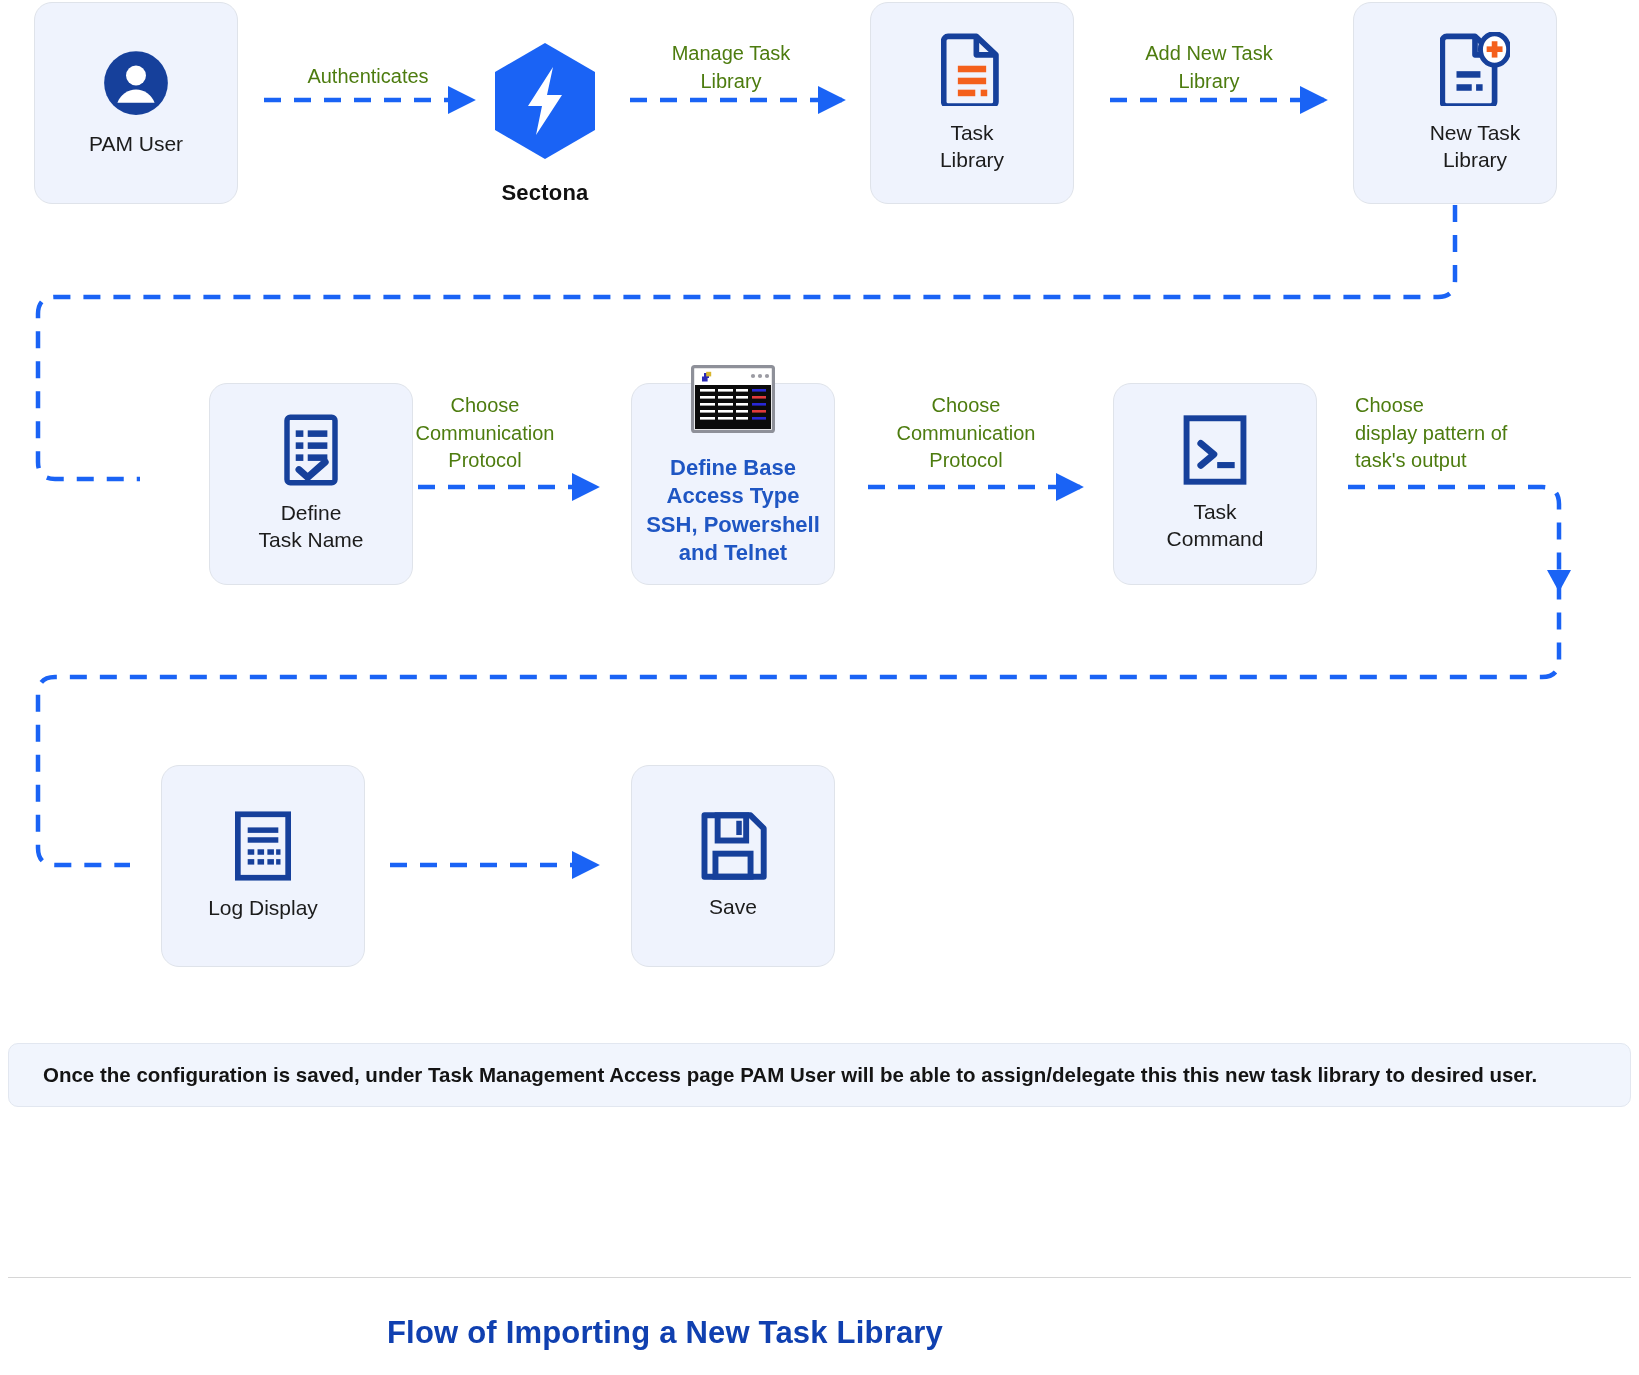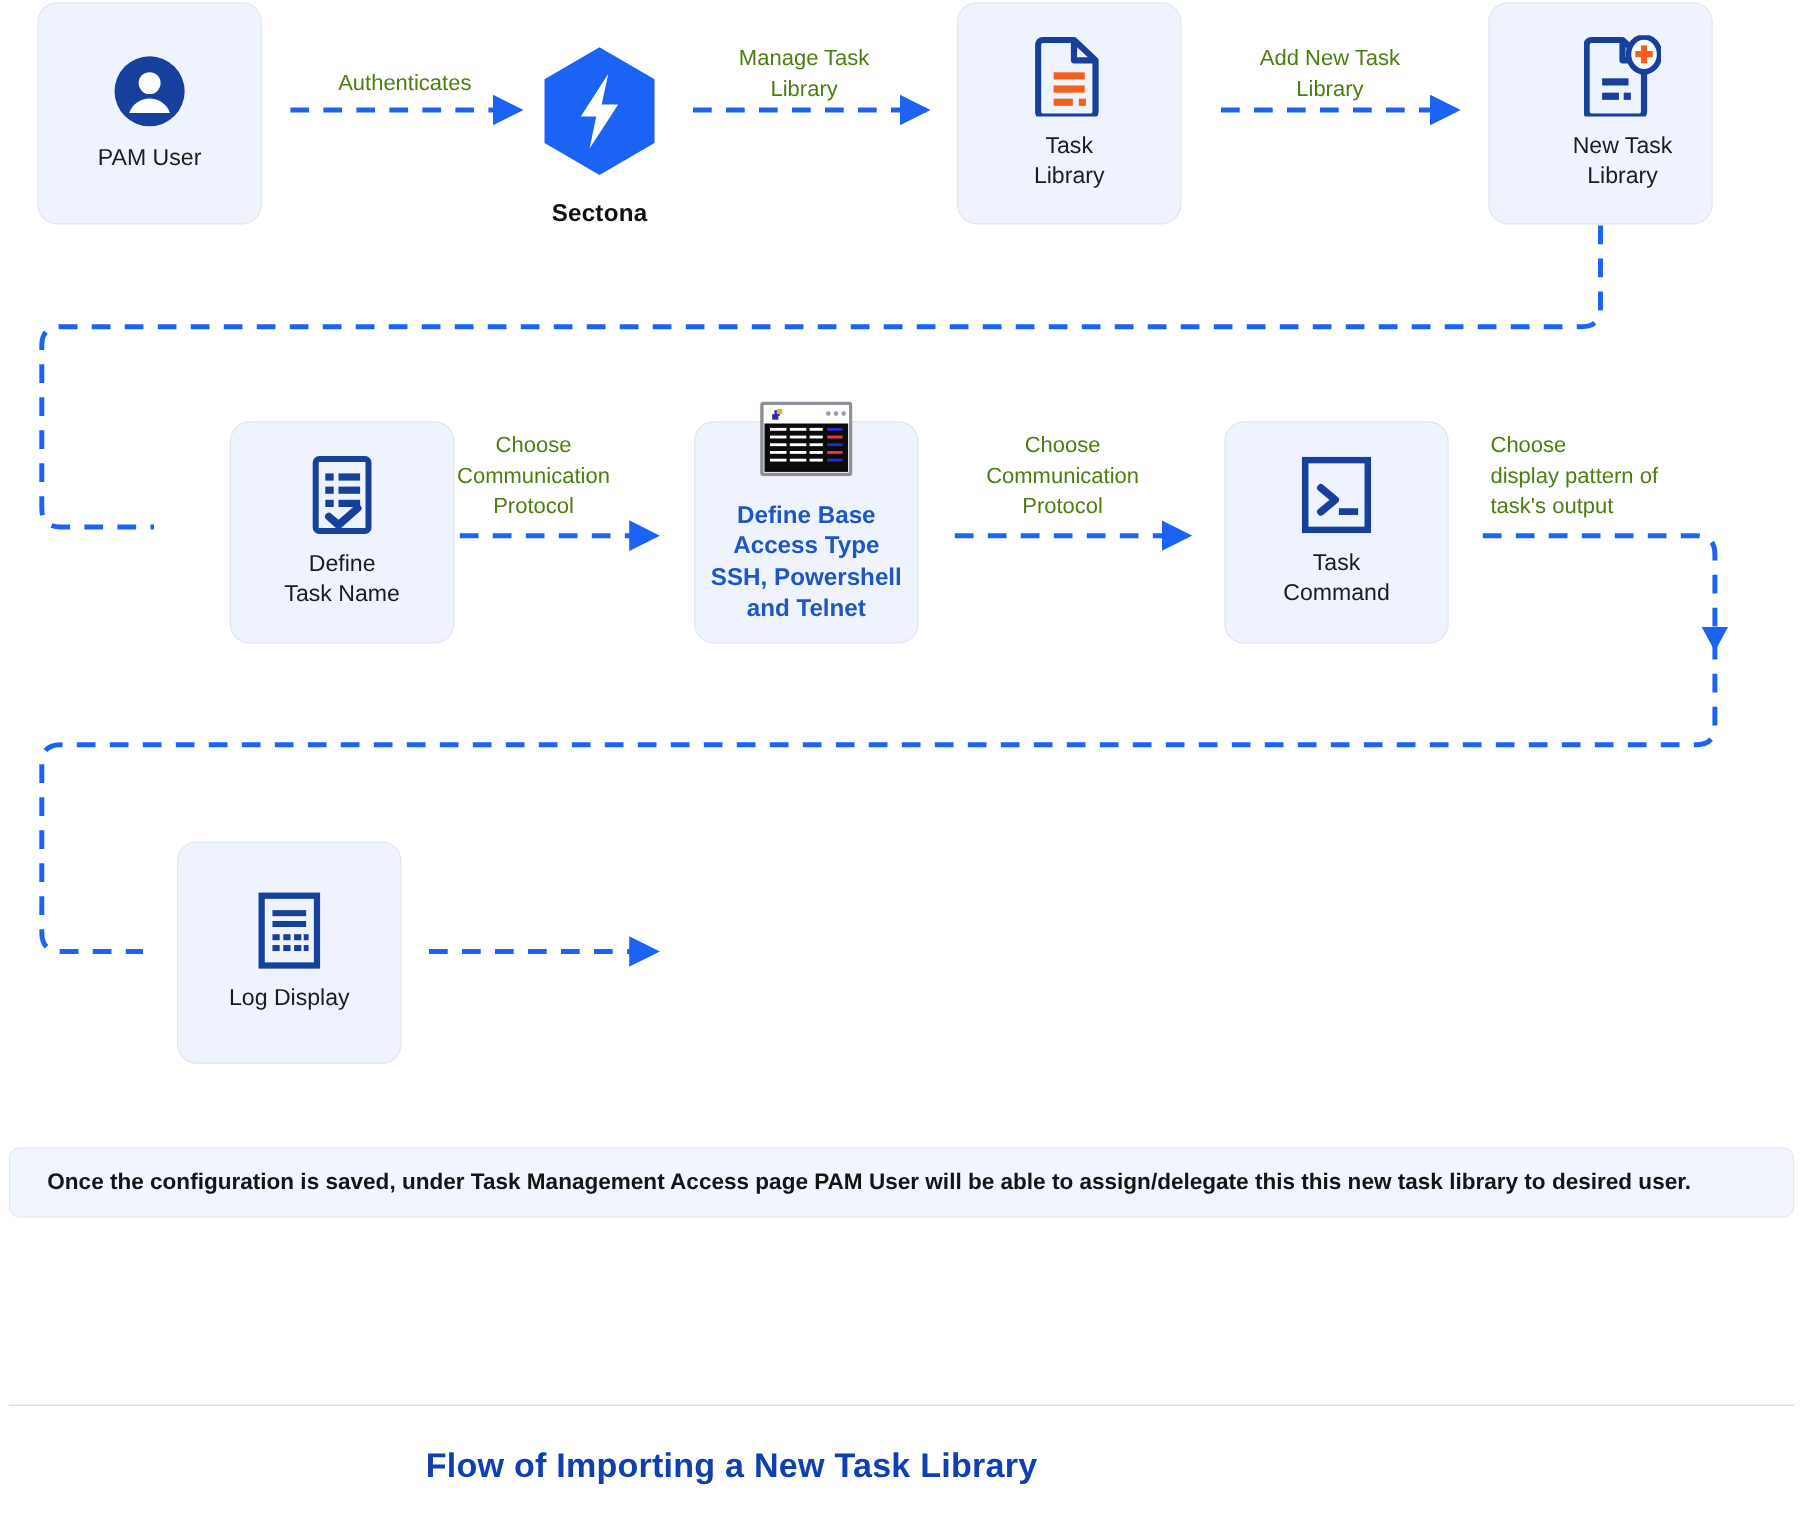--- a/index.html
+++ b/index.html
@@ -309,20 +309,31 @@
           <rect x="14" y="44" width="6" height="5"></rect>
             <rect x="23" y="44" width="6" height="5"></rect>
           <rect x="32" y="44" width="6" height="5"></rect>
             <rect x="40" y="44" width="4" height="5"></rect>
         </g>
       </svg>
     </span>
     <span class="cap">Log Display</span>
   </div>
 
+  <div class="card" style="left:631px; top:765px; width:204px; height:202px;">
+    <span class="glyph">
+      <svg width="68" height="68" viewBox="0 0 62 62">
+        <path d="M5 3 h42 l12 12 v44 h-54 z" fill="none" stroke="#16409b" stroke-width="5.4" stroke-linejoin="round"></path>
+        <rect x="17" y="3" width="26" height="23" fill="none" stroke="#16409b" stroke-width="5.4"></rect>
+        <rect x="34" y="8" width="5" height="13" fill="#16409b"></rect>
+        <rect x="15" y="38" width="32" height="21" fill="none" stroke="#16409b" stroke-width="5.4"></rect>
+      </svg>
+    </span>
+    <span class="cap">Save</span>
+  </div>
 
   <div class="note">
     <span>Once the configuration is saved, under Task Management Access page PAM User will be able to assign/delegate this this new task library to desired user.</span>
   </div>
 
   <div class="rule"></div>
   <div class="footer-title">Flow of Importing a New Task Library</div>
 
 </div>
 

